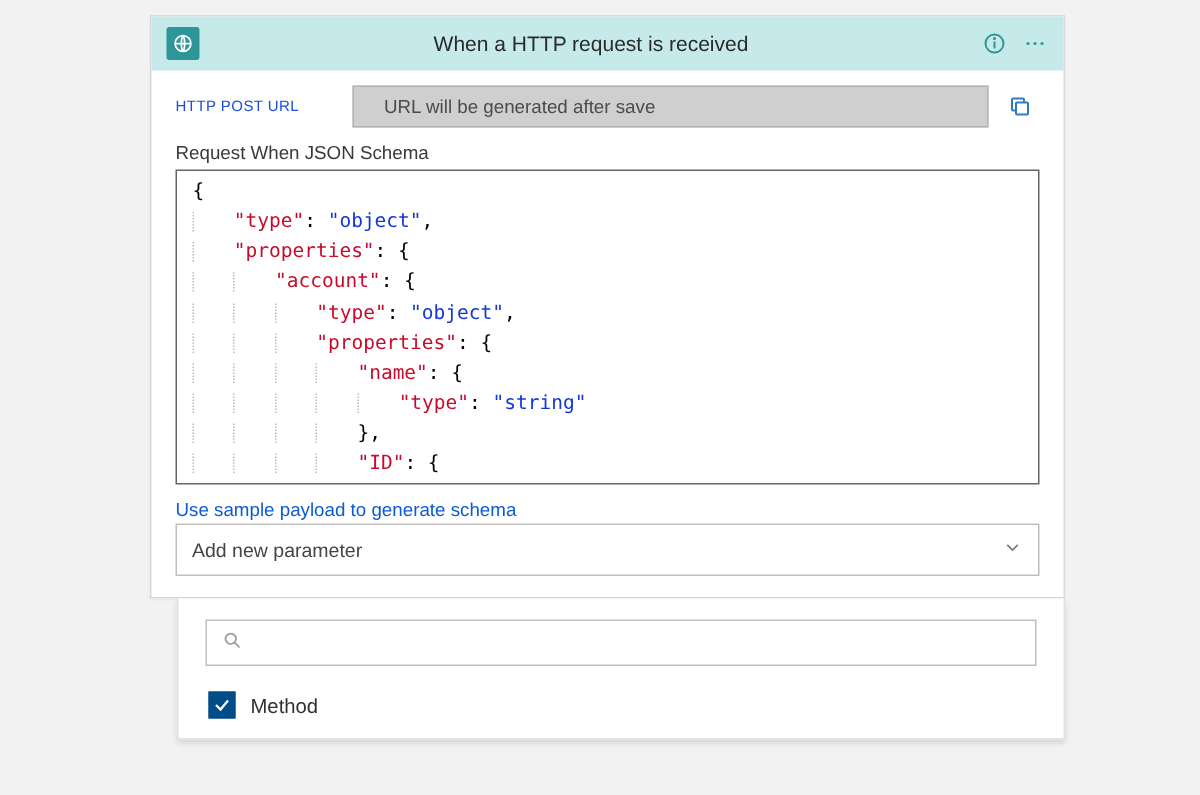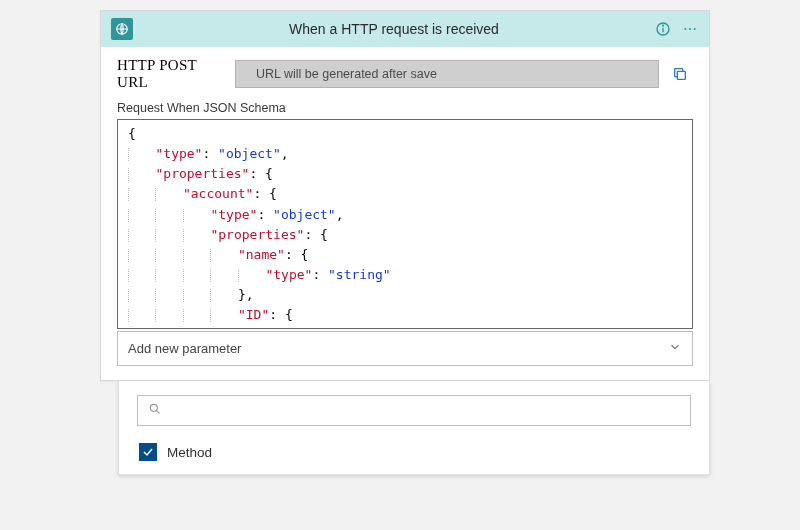--- a/index.html
+++ b/index.html
@@ -48,24 +48,23 @@
   }
   .card-body { padding: 10px 16px 14px 16px; }
   .row {
     display: flex;
     align-items: center;
     gap: 8px;
     margin-bottom: 10px;
   }
   .row-label {
     width: 110px;
-    color: #000000;
-    font-size: 15px;
+    color: #1d4ed8;
+    font-size: 10px;
     letter-spacing: 0.3px;
-    font-family: Liberation Serif, serif;
   }
   .url-box {
     flex: 1;
     background: #cfcfcf;
     border: 1px solid #b3b3b3;
     padding: 6px 20px;
     color: #4b4b4b;
     font-size: 12.5px;
   }
   .copy-btn {
@@ -212,20 +211,21 @@
         <svg width="16" height="16" viewBox="0 0 24 24" fill="none" stroke="#2e7cbf" stroke-width="2">
           <rect x="8" y="8" width="12" height="12" rx="1"></rect>
           <path d="M16 8V5a1 1 0 0 0-1-1H5a1 1 0 0 0-1 1v10a1 1 0 0 0 1 1h3"></path>
         </svg>
       </div>
     </div>
 
     <div class="schema-label">Request When JSON Schema</div>
     <div class="code-area" id="code-area"><div><span class="pun">{</span></div><div><span class="guide" style="padding-left:3px;"></span>   <span class="kw">"type"</span><span class="pun">: </span><span class="str">"object"</span><span class="pun">,</span></div><div><span class="guide" style="padding-left:3px;"></span>   <span class="kw">"properties"</span><span class="pun">: {</span></div><div><span class="guide" style="padding-left:3px;"></span>   <span class="guide" style="padding-left:3px;"></span>   <span class="kw">"account"</span><span class="pun">: {</span></div><div><span class="guide" style="padding-left:3px;"></span>   <span class="guide" style="padding-left:3px;"></span>   <span class="guide" style="padding-left:3px;"></span>   <span class="kw">"type"</span><span class="pun">: </span><span class="str">"object"</span><span class="pun">,</span></div><div><span class="guide" style="padding-left:3px;"></span>   <span class="guide" style="padding-left:3px;"></span>   <span class="guide" style="padding-left:3px;"></span>   <span class="kw">"properties"</span><span class="pun">: {</span></div><div><span class="guide" style="padding-left:3px;"></span>   <span class="guide" style="padding-left:3px;"></span>   <span class="guide" style="padding-left:3px;"></span>   <span class="guide" style="padding-left:3px;"></span>   <span class="kw">"name"</span><span class="pun">: {</span></div><div><span class="guide" style="padding-left:3px;"></span>   <span class="guide" style="padding-left:3px;"></span>   <span class="guide" style="padding-left:3px;"></span>   <span class="guide" style="padding-left:3px;"></span>   <span class="guide" style="padding-left:3px;"></span>   <span class="kw">"type"</span><span class="pun">: </span><span class="str">"string"</span><span class="pun"></span></div><div><span class="guide" style="padding-left:3px;"></span>   <span class="guide" style="padding-left:3px;"></span>   <span class="guide" style="padding-left:3px;"></span>   <span class="guide" style="padding-left:3px;"></span>   <span class="pun">},</span></div><div><span class="guide" style="padding-left:3px;"></span>   <span class="guide" style="padding-left:3px;"></span>   <span class="guide" style="padding-left:3px;"></span>   <span class="guide" style="padding-left:3px;"></span>   <span class="kw">"ID"</span><span class="pun">: {</span></div></div>
 
+    <a class="sample-link">Use sample payload to generate schema</a>
 
     <div class="add-param">
       <span>Add new parameter</span>
       <span class="chev">
         <svg width="14" height="14" viewBox="0 0 24 24" fill="none" stroke="#7a7a7a" stroke-width="2">
             <polyline points="6 9 12 15 18 9"></polyline>
           </svg>
       </span>
     </div>
   </div>

